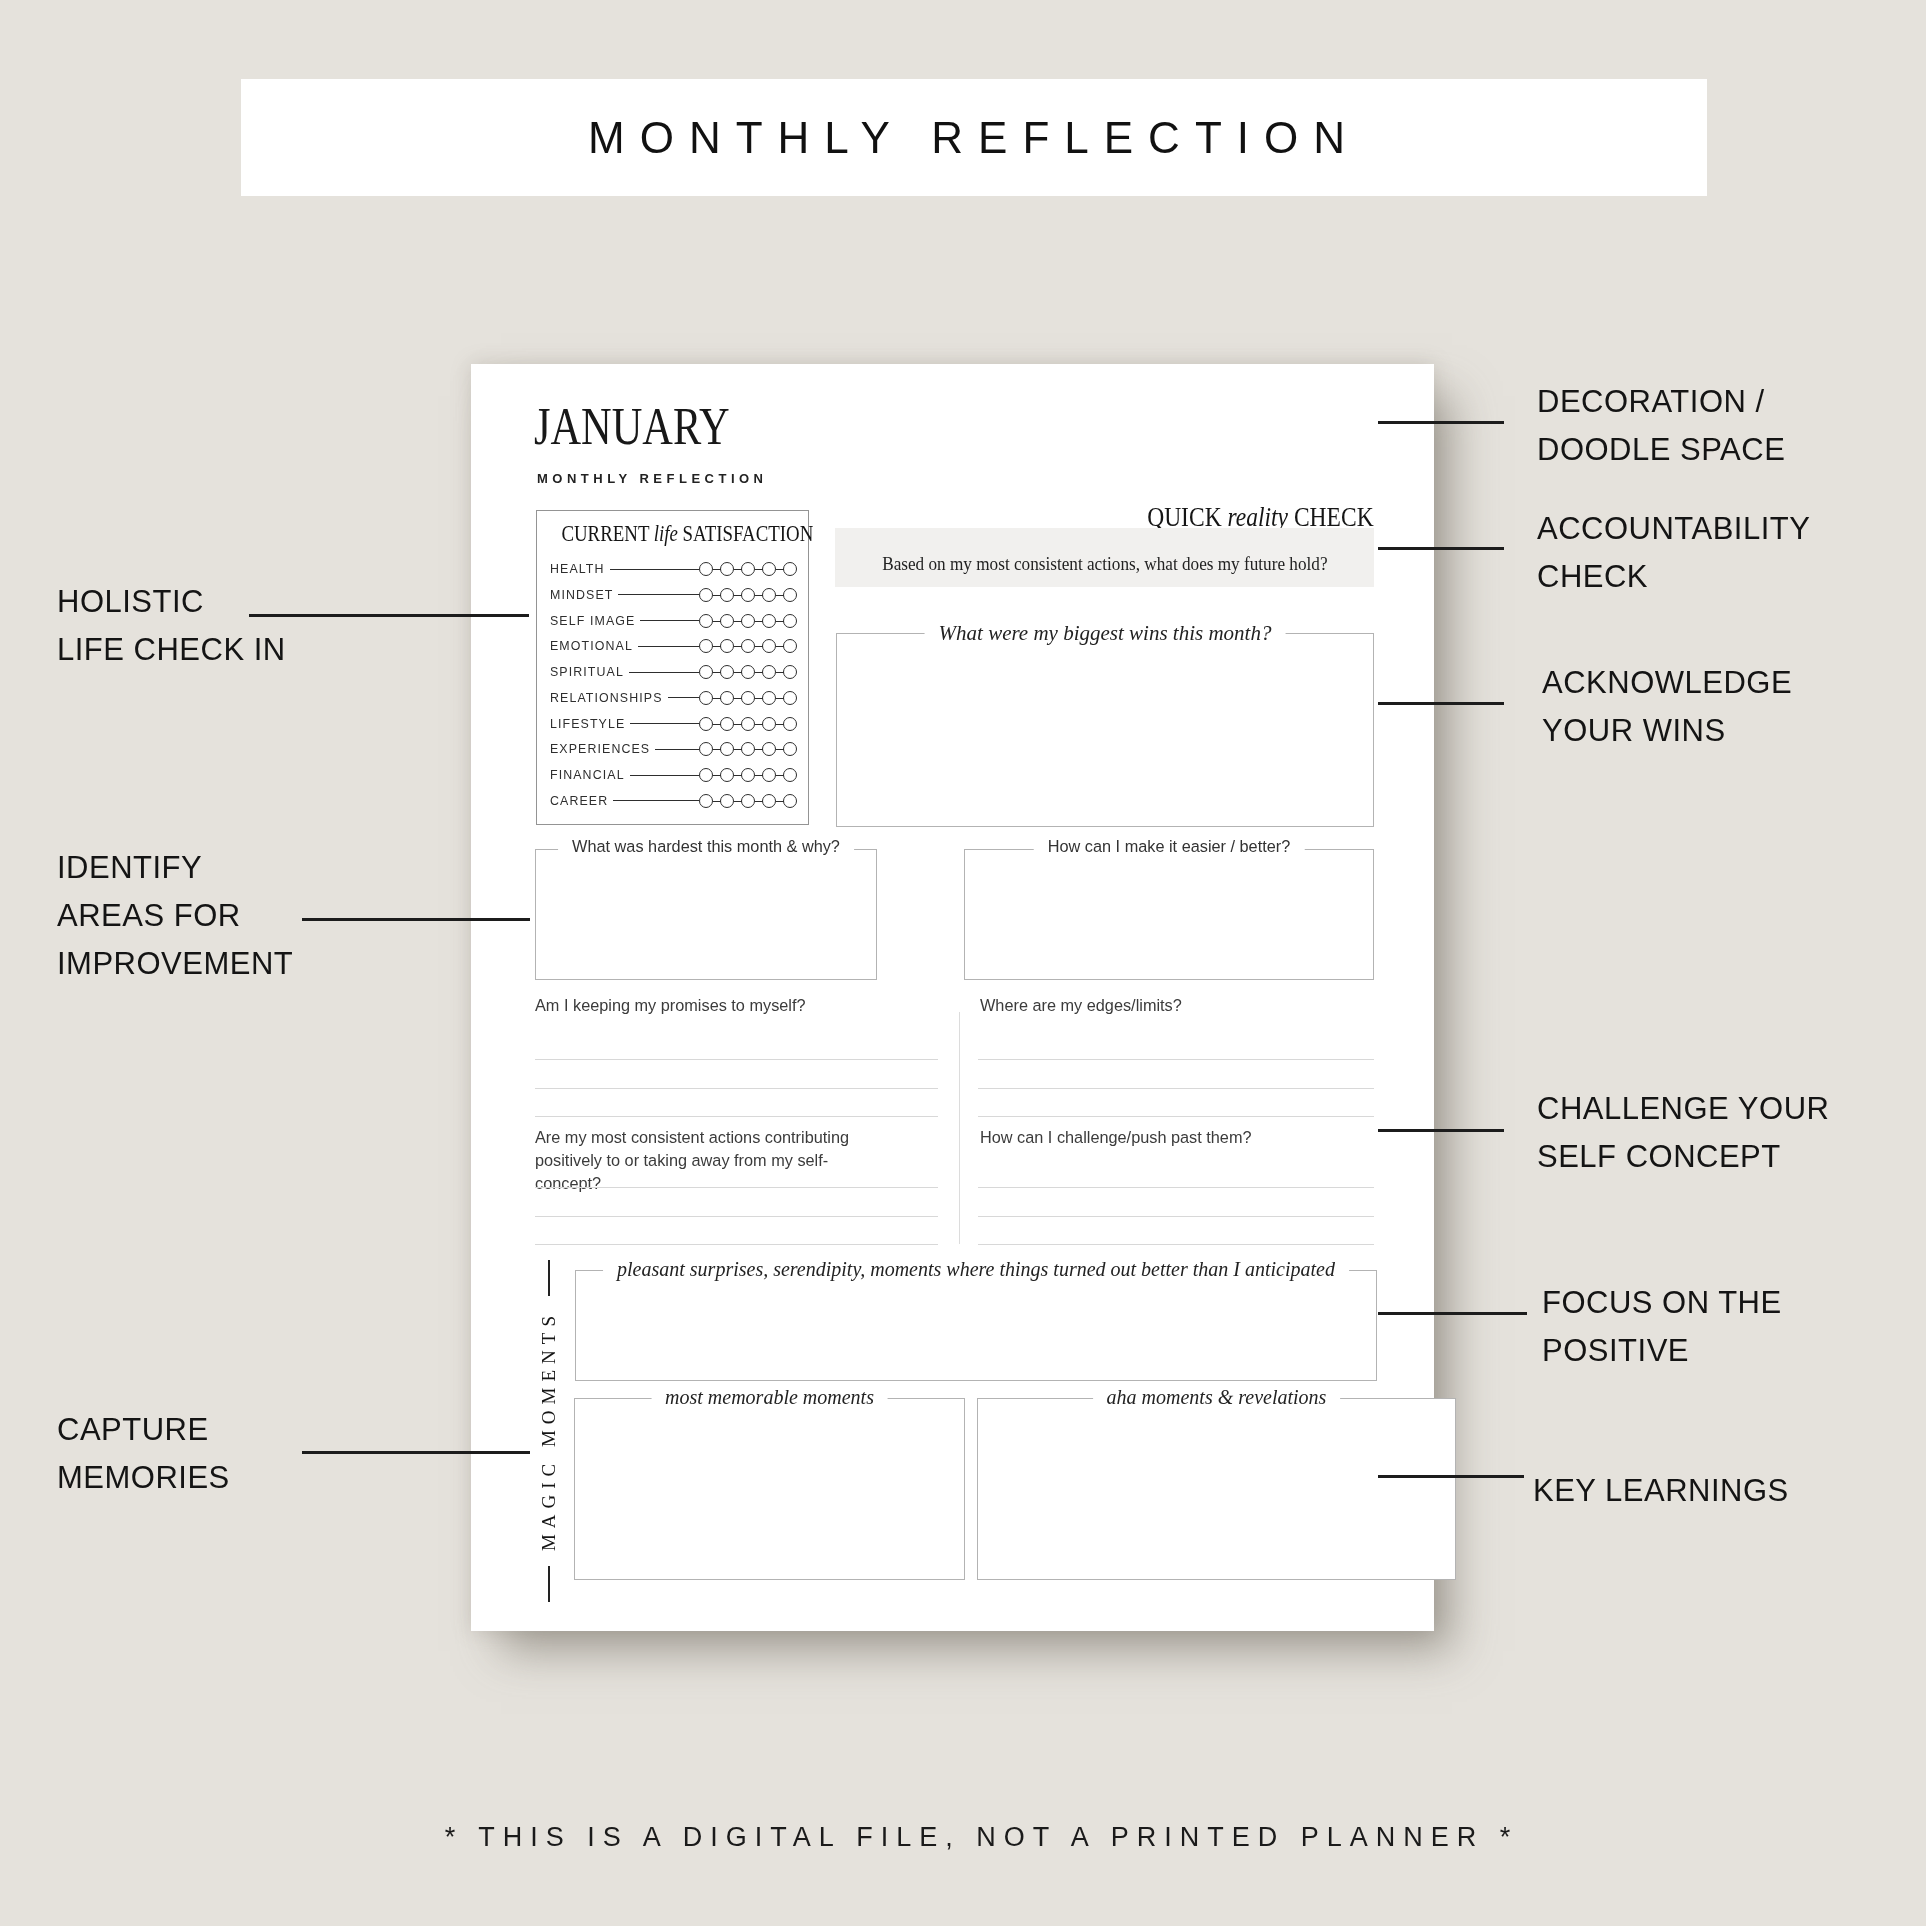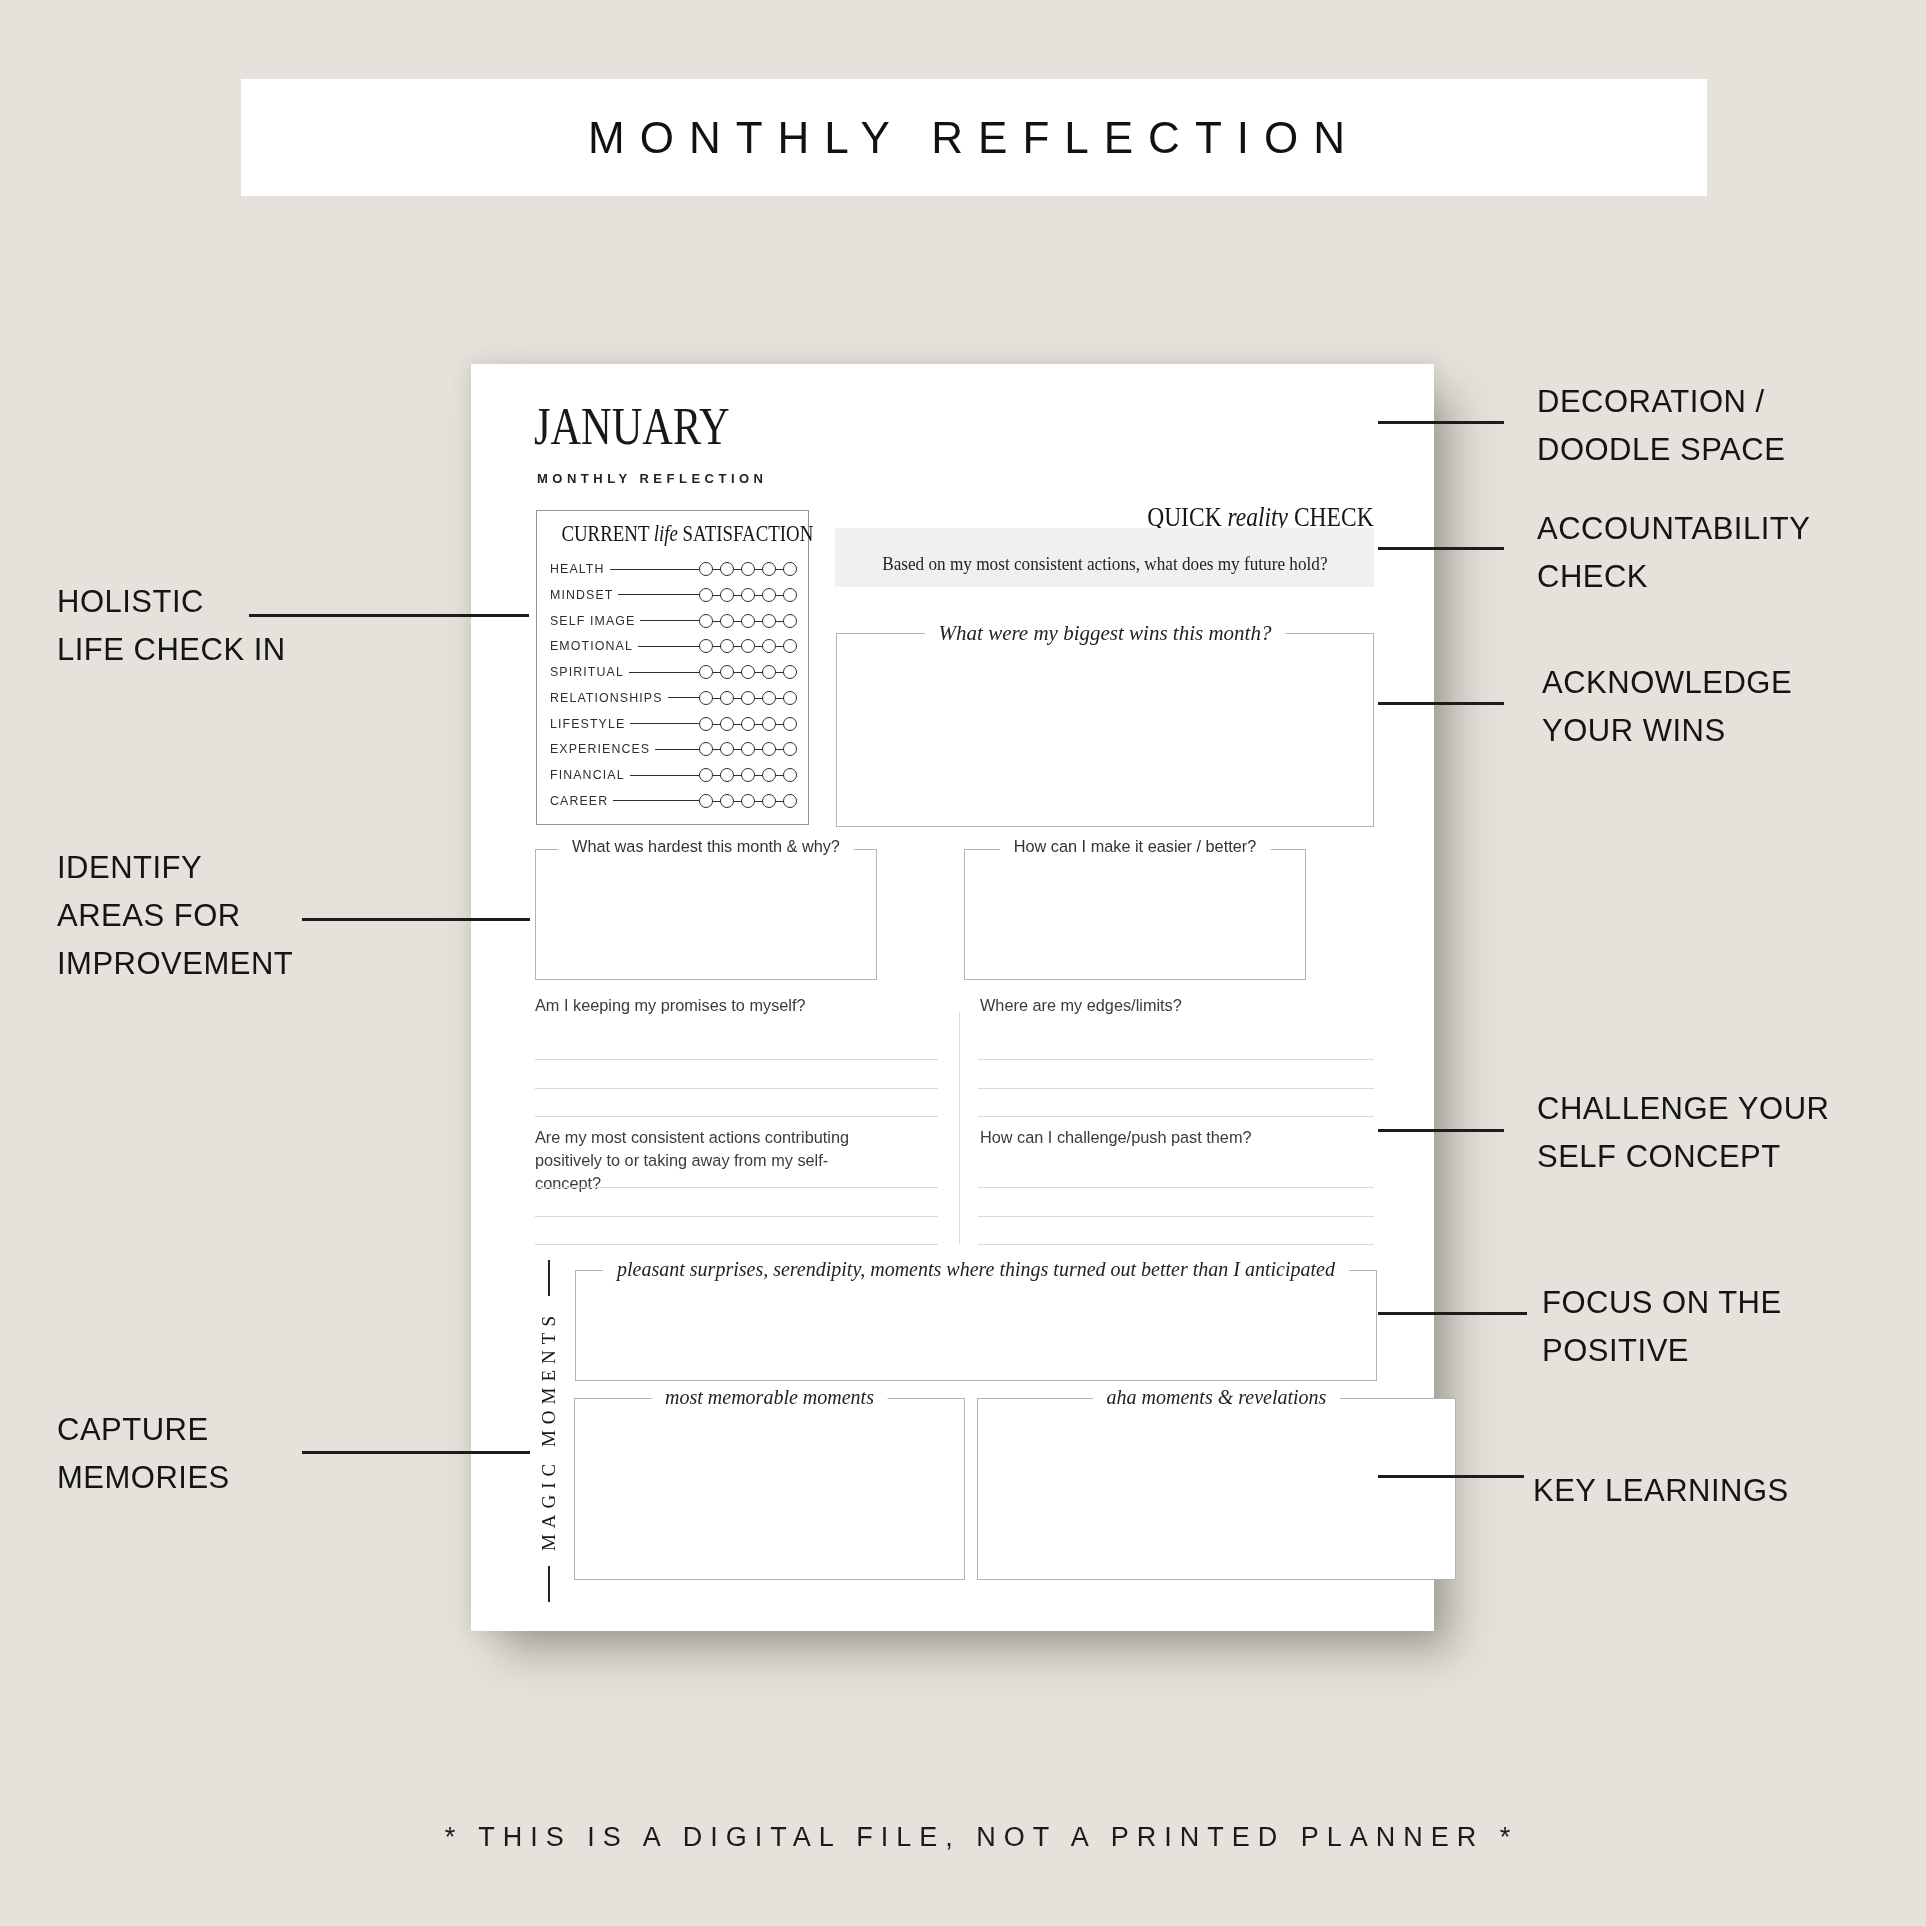--- a/index.html
+++ b/index.html
@@ -79,21 +79,21 @@
   
   .box{position:absolute;border:1.5px solid #b3b3b3;box-sizing:border-box;background:#fff;}
   .legend{
     position:absolute;top:-13px;left:50%;transform:translateX(-50%);
     background:#ffffff;padding:0 14px;white-space:nowrap;color:#222;
   }
   .legend.serif-it{font-family:"Liberation Serif",serif;font-style:italic;font-size:21px;}
   .legend.sans{font-size:16.3px;color:#333;}
   .wins-box{left:365px;top:269px;width:538px;height:194px;}
   .hardest-box{left:64px;top:485px;width:342px;height:131px;}
-  .easier-box{left:493px;top:485px;width:342px;height:131px;}
+  .easier-box{left:493px;top:485px;width:410px;height:131px;}
   
   .question{
     position:absolute;font-size:16.3px;line-height:23px;color:#3b3b3b;
   }
   .rule{position:absolute;border-top:1px solid #d8d8d8;height:0;}
   .divider{position:absolute;left:488px;top:648px;width:1px;height:232px;background:#dcdcdc;}
   
   .magic-label{
     position:absolute;left:65px;top:896px;height:342px;width:26px;
     display:flex;flex-direction:column;align-items:center;justify-content:center;gap:14px;

